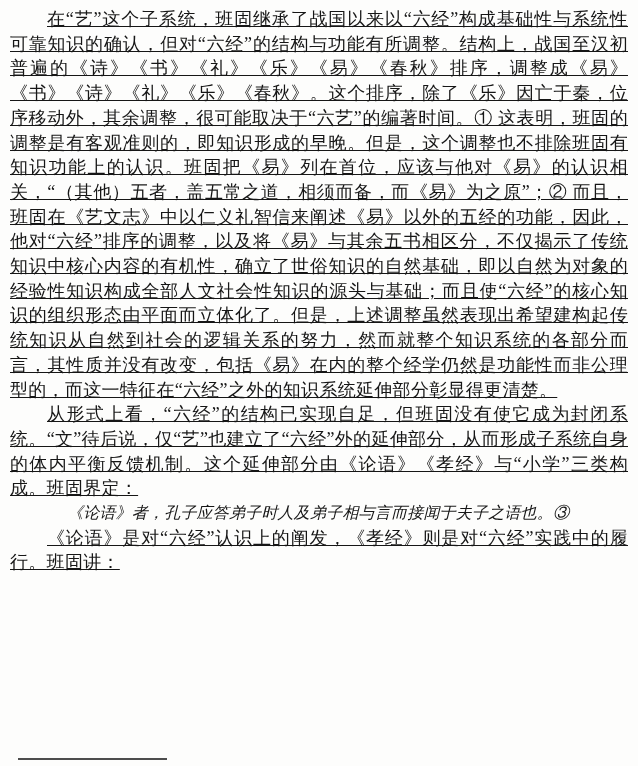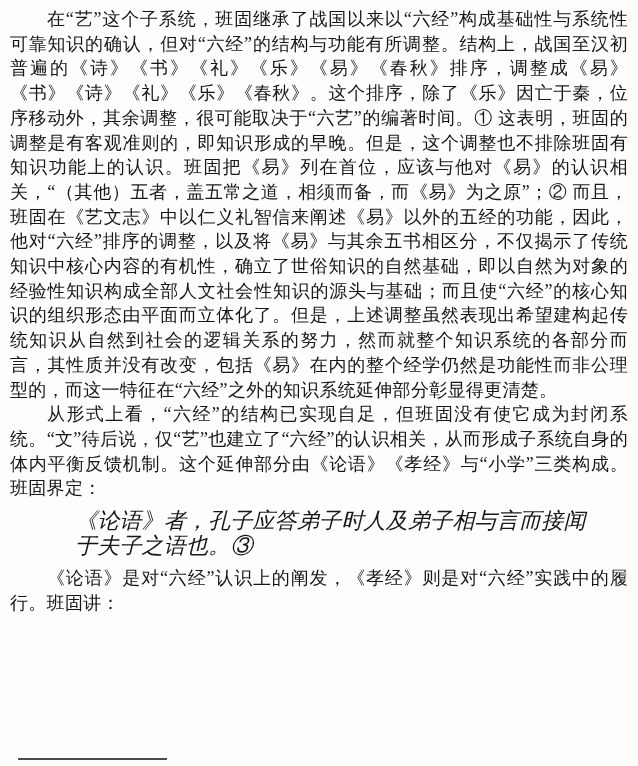--- a/index.html
+++ b/index.html
@@ -20,49 +20,50 @@
     left: 10px;
     top: 7px;
     width: 618px;
   }
   .para {
     margin: 0;
     font-size: 18px;
     line-height: 24.7px;
     text-align: justify;
     letter-spacing: 0.3px;
+    text-decoration: underline;
   }
   .para.indent {
     text-indent: 37px;
   }
   .quote {
-    margin: 8px;
+    margin: 0;
     padding-left: 57px;
     padding-right: 20px;
-    font-size: 22px;
+    font-size: 16px;
     line-height: 24.7px;
     font-style: italic;
     letter-spacing: 0.2px;
   }
   .footnote-rule {
     position: absolute;
     left: 18px;
     top: 758px;
     width: 149px;
     height: 2px;
     background: #4d4d4d;
   }
 </style>
 </head>
 <body>
 
 <div class="page">
   <p class="para indent">在“艺”这个子系统，班固继承了战国以来以“六经”构成基础性与系统性可靠知识的确认，但对“六经”的结构与功能有所调整。结构上，战国至汉初普遍的《诗》《书》《礼》《乐》《易》《春秋》排序，调整成《易》《书》《诗》《礼》《乐》《春秋》。这个排序，除了《乐》因亡于秦，位序移动外，其余调整，很可能取决于“六艺”的编著时间。① 这表明，班固的调整是有客观准则的，即知识形成的早晚。但是，这个调整也不排除班固有知识功能上的认识。班固把《易》列在首位，应该与他对《易》的认识相关，“（其他）五者，盖五常之道，相须而备，而《易》为之原”；② 而且，班固在《艺文志》中以仁义礼智信来阐述《易》以外的五经的功能，因此，他对“六经”排序的调整，以及将《易》与其余五书相区分，不仅揭示了传统知识中核心内容的有机性，确立了世俗知识的自然基础，即以自然为对象的经验性知识构成全部人文社会性知识的源头与基础；而且使“六经”的核心知识的组织形态由平面而立体化了。但是，上述调整虽然表现出希望建构起传统知识从自然到社会的逻辑关系的努力，然而就整个知识系统的各部分而言，其性质并没有改变，包括《易》在内的整个经学仍然是功能性而非公理型的，而这一特征在“六经”之外的知识系统延伸部分彰显得更清楚。</p>
 
-  <p class="para indent">从形式上看，“六经”的结构已实现自足，但班固没有使它成为封闭系统。“文”待后说，仅“艺”也建立了“六经”的认识相关，从而形成子系统自身的体内平衡反馈机制。这个延伸部分由《论语》《孝经》与“小学”三类构成。班固界定：</p>
+  <p class="para indent">从形式上看，“六经”的结构已实现自足，但班固没有使它成为封闭系统。“文”待后说，仅“艺”也建立了“六经”外的延伸部分，从而形成子系统自身的体内平衡反馈机制。这个延伸部分由《论语》《孝经》与“小学”三类构成。班固界定：</p>
 
   <blockquote class="quote">《论语》者，孔子应答弟子时人及弟子相与言而接闻于夫子之语也。③</blockquote>
 
 
   <p class="para indent">《论语》是对“六经”认识上的阐发，《孝经》则是对“六经”实践中的履行。班固讲：</p>
 
 </div>
 
 <div class="footnote-rule"></div>
 

